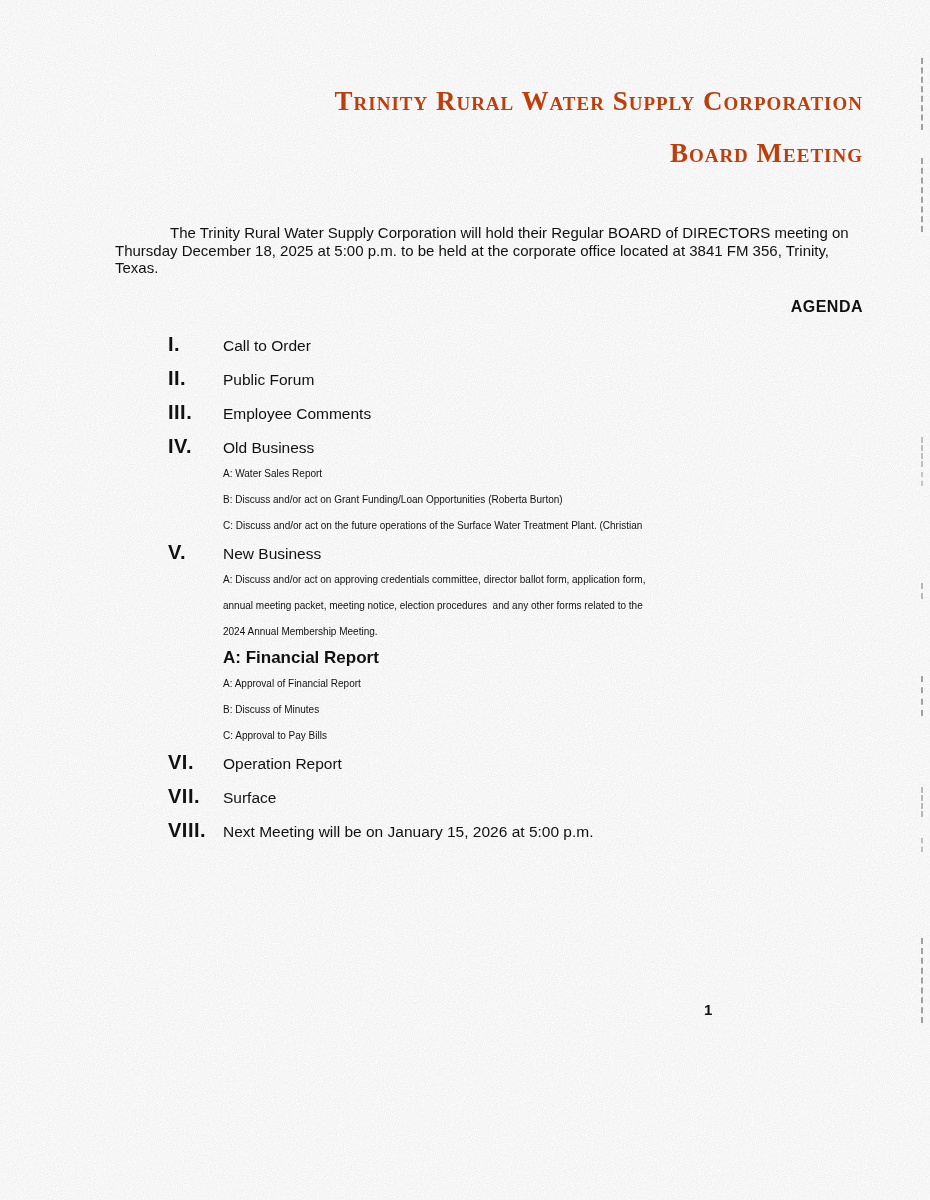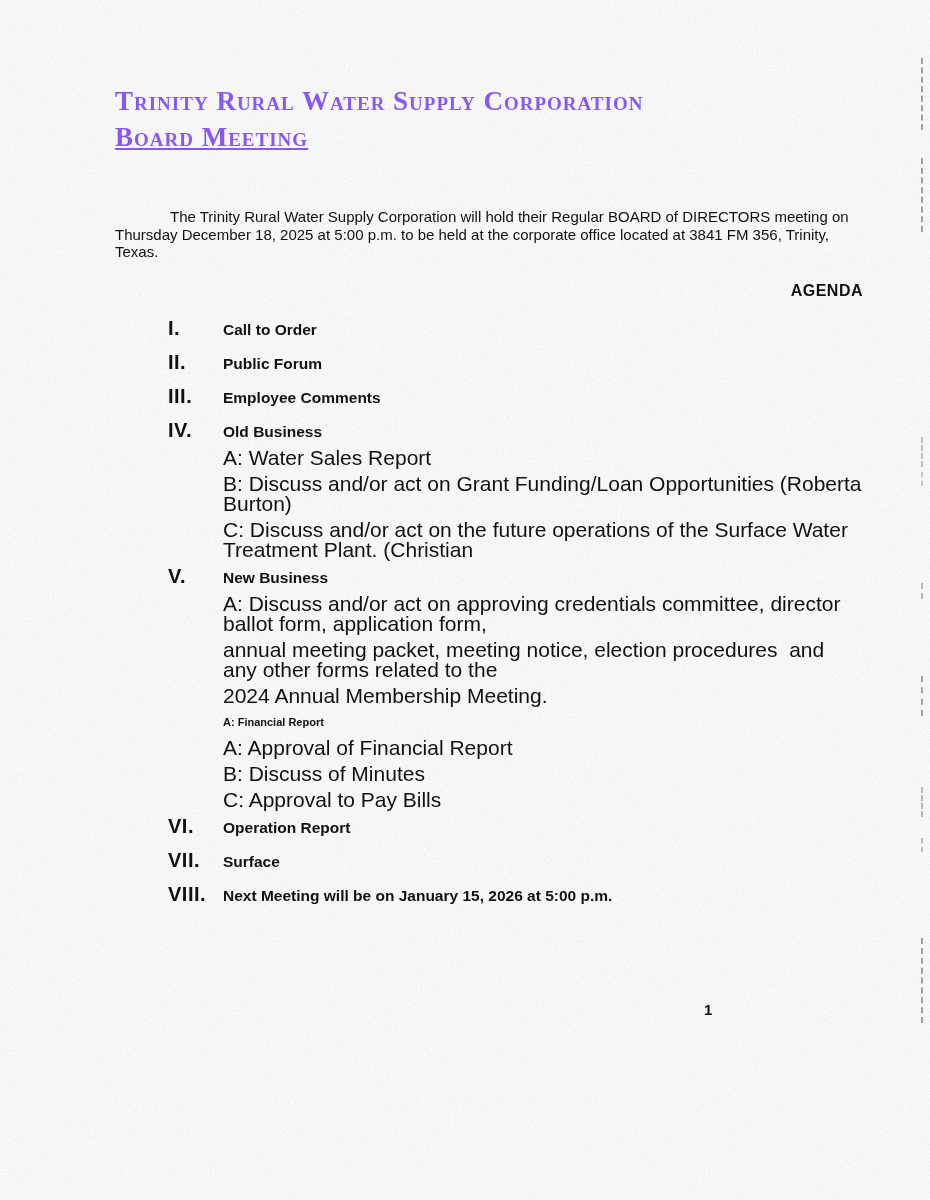--- a/index.html
+++ b/index.html
@@ -18,37 +18,36 @@
     pointer-events: none;
     z-index: 5;
   }
   .column {
     position: absolute;
     left: 115px; top: 0;
     width: 748px;
     z-index: 2;
   }
   .doc-title {
-    text-align: left;
+    text-align: right;
     font-family: "Liberation Serif", serif;
     font-variant: small-caps;
     font-weight: bold;
-    color: #8b5cf6;
+    color: #c2410c;
     letter-spacing: 1px;
   }
   .title1 {
     margin-top: 84px;
     font-size: 27px;
     line-height: 34px;
   }
   .title2 {
-    margin-top: 2px;
+    margin-top: 18px;
     font-size: 27px;
     line-height: 34px;
-    text-decoration: underline;
   }
   .intro {
     margin-top: 54px;
     font-size: 15px;
     line-height: 17.5px;
   }
   .intro-line-first { text-indent: 55px; }
   .agenda-heading {
     margin-top: 20px;
     text-align: right;
@@ -68,36 +67,36 @@
   .agenda-item.has-sub { margin-bottom: 6px; }
   .numeral {
     flex: 0 0 55px;
     width: 55px;
     font-weight: bold;
     font-size: 20px;
     line-height: 20px;
     letter-spacing: 0.5px;
   }
   .item-label {
-    font-weight: bold;
+    font-weight: normal;
     font-size: 15.5px;
     line-height: 20px;
     padding-top: 2px;
   }
   .sub-list {
     margin-left: 108px;
     margin-bottom: 6px;
   }
   .sub-line {
-    font-size: 21px;
+    font-size: 10px;
     line-height: 20px;
     margin-bottom: 6px;
     white-space: pre-wrap;
   }
-  .sub-line.bold { font-weight: bold; font-size: 11px; }
+  .sub-line.bold { font-weight: bold; font-size: 17px; }
   .page-number {
     position: absolute;
     left: 704px; top: 1001px;
     font-weight: bold;
     font-size: 15px;
     z-index: 2;
   }
   .artifact {
     position: absolute;
     left: 921px;

